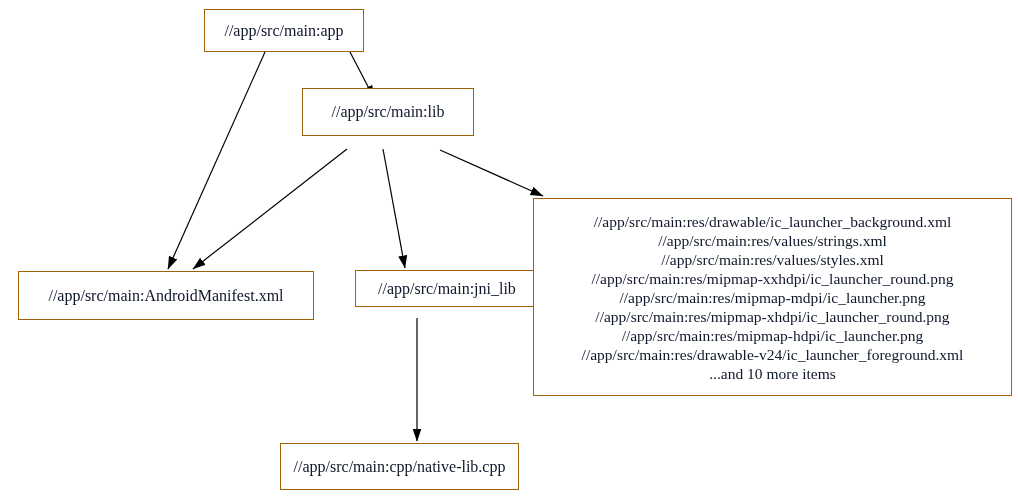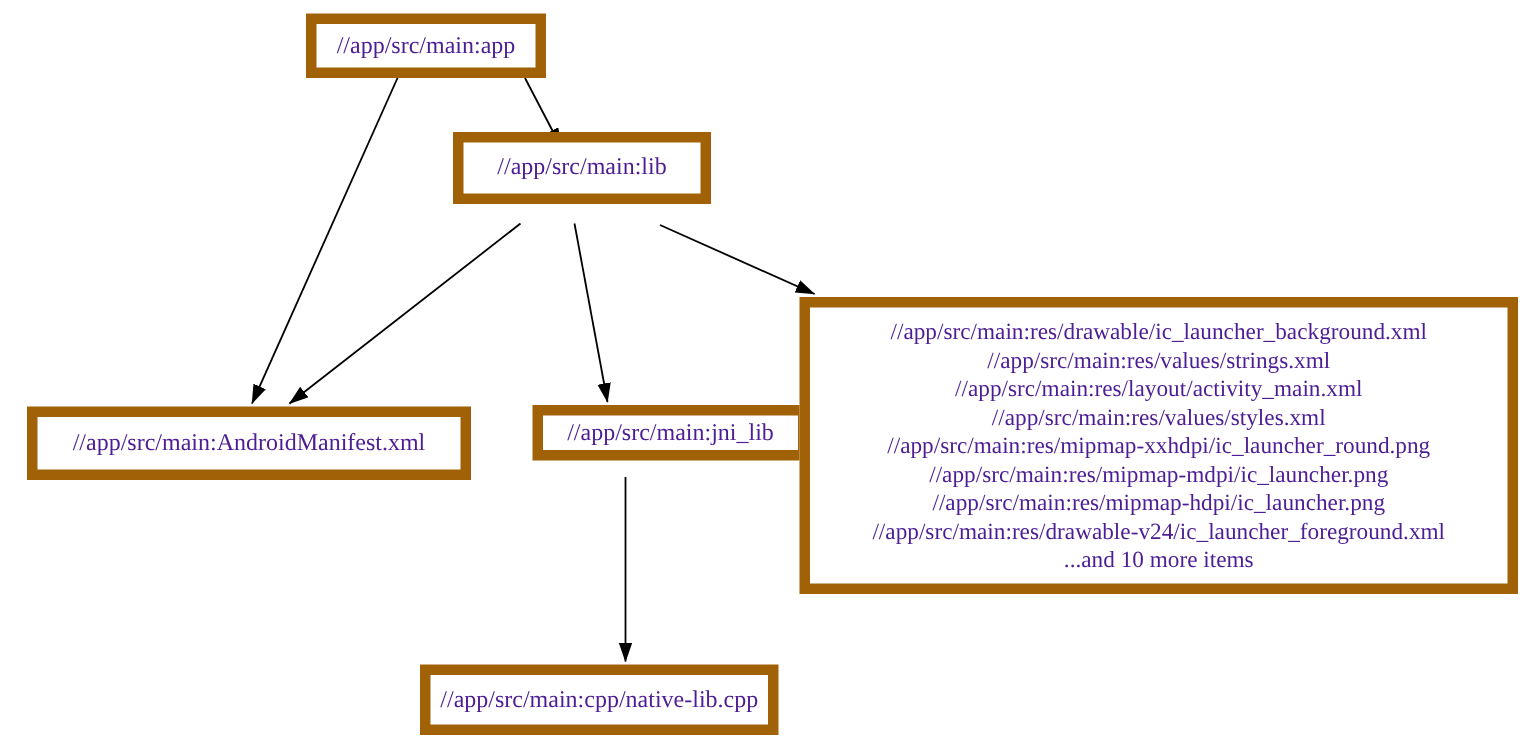--- a/index.html
+++ b/index.html
@@ -18,27 +18,27 @@
   .edges-layer {
     position: absolute;
     left: 0;
     top: 0;
     width: 1018px;
     height: 496px;
   }
   .node {
     position: absolute;
     box-sizing: border-box;
-    border: 7px solid #a16207;
+    border: 1px solid #a16207;
     background: #ffffff;
     display: flex;
     align-items: center;
     justify-content: center;
     text-align: center;
-    color: #4c1d95;
+    color: #0f172a;
     font-size: 16px;
     line-height: 1.2;
     white-space: nowrap;
   }
   .node-app            { left: 204px; top: 9px;   width: 160px; height: 43px; }
   .node-lib            { left: 302px; top: 88px; width: 172px; height: 48px; }
   .node-manifest       { left: 18px;   top: 271px; width: 296px; height: 49px; }
   .node-jni-lib        { left: 323px; top: 270px; width: 184px; height: 37px; margin-left: 32px; }
   .node-native-lib     { left: 280px; top: 443px; width: 239px; height: 47px; }
   .node-res-group {
@@ -80,24 +80,24 @@
     <span>//app/src/main:AndroidManifest.xml</span>
   </div>
 
   <div class="node node-jni-lib">
     <span>//app/src/main:jni_lib</span>
   </div>
 
   <div class="node node-res-group">
     <span>//app/src/main:res/drawable/ic_launcher_background.xml</span>
     <span>//app/src/main:res/values/strings.xml</span>
-    <span>//app/src/main:res/layout/activity_main.xml</span>
     <span>//app/src/main:res/values/styles.xml</span>
     <span>//app/src/main:res/mipmap-xxhdpi/ic_launcher_round.png</span>
     <span>//app/src/main:res/mipmap-mdpi/ic_launcher.png</span>
+    <span>//app/src/main:res/mipmap-xhdpi/ic_launcher_round.png</span>
     <span>//app/src/main:res/mipmap-hdpi/ic_launcher.png</span>
     <span>//app/src/main:res/drawable-v24/ic_launcher_foreground.xml</span>
     <span>...and 10 more items</span>
   </div>
 
   <div class="node node-native-lib">
     <span>//app/src/main:cpp/native-lib.cpp</span>
   </div>
 
 </div>

